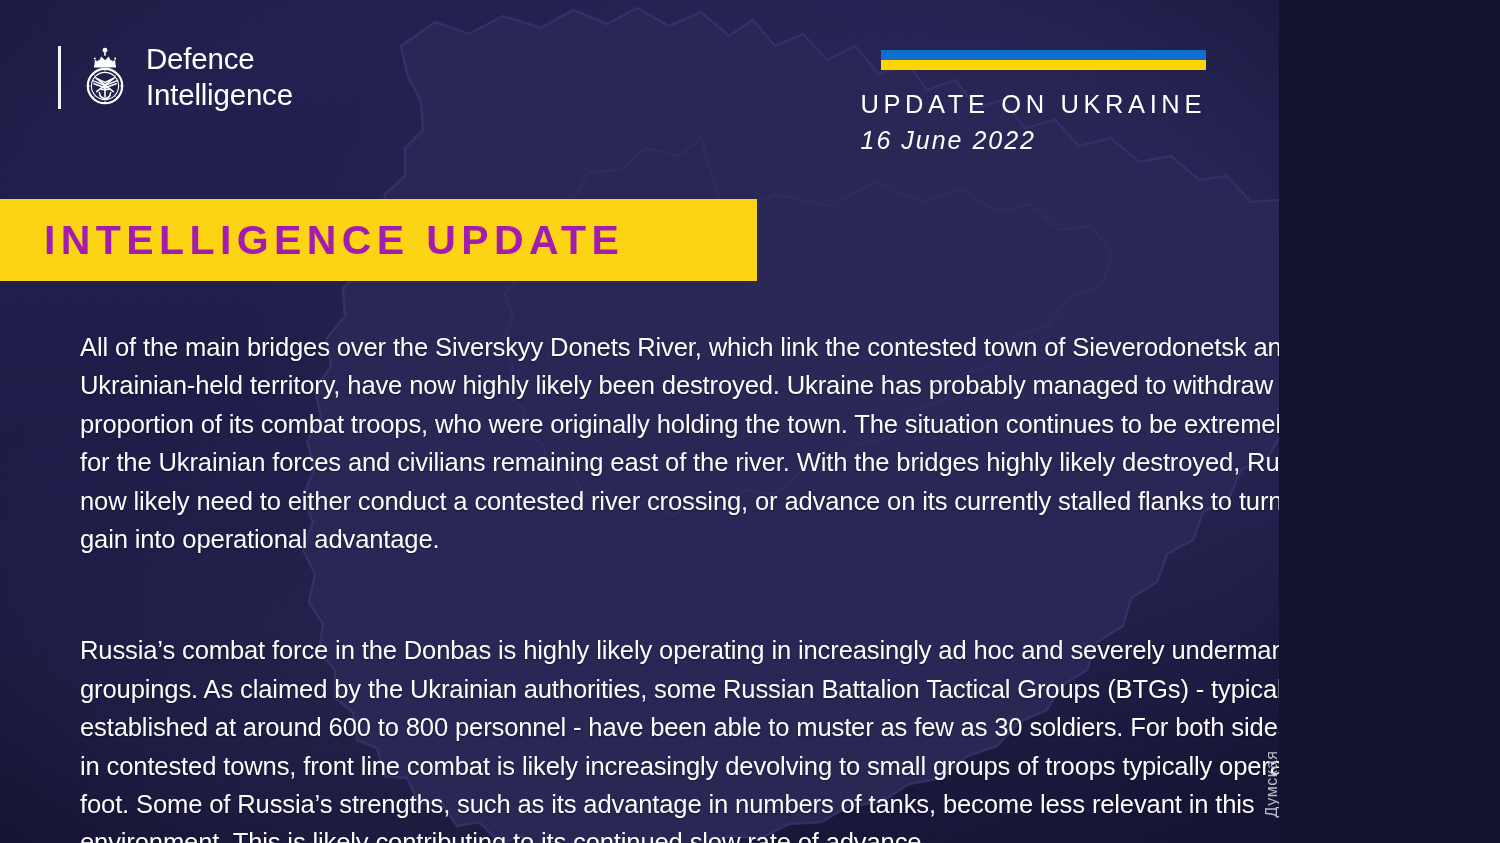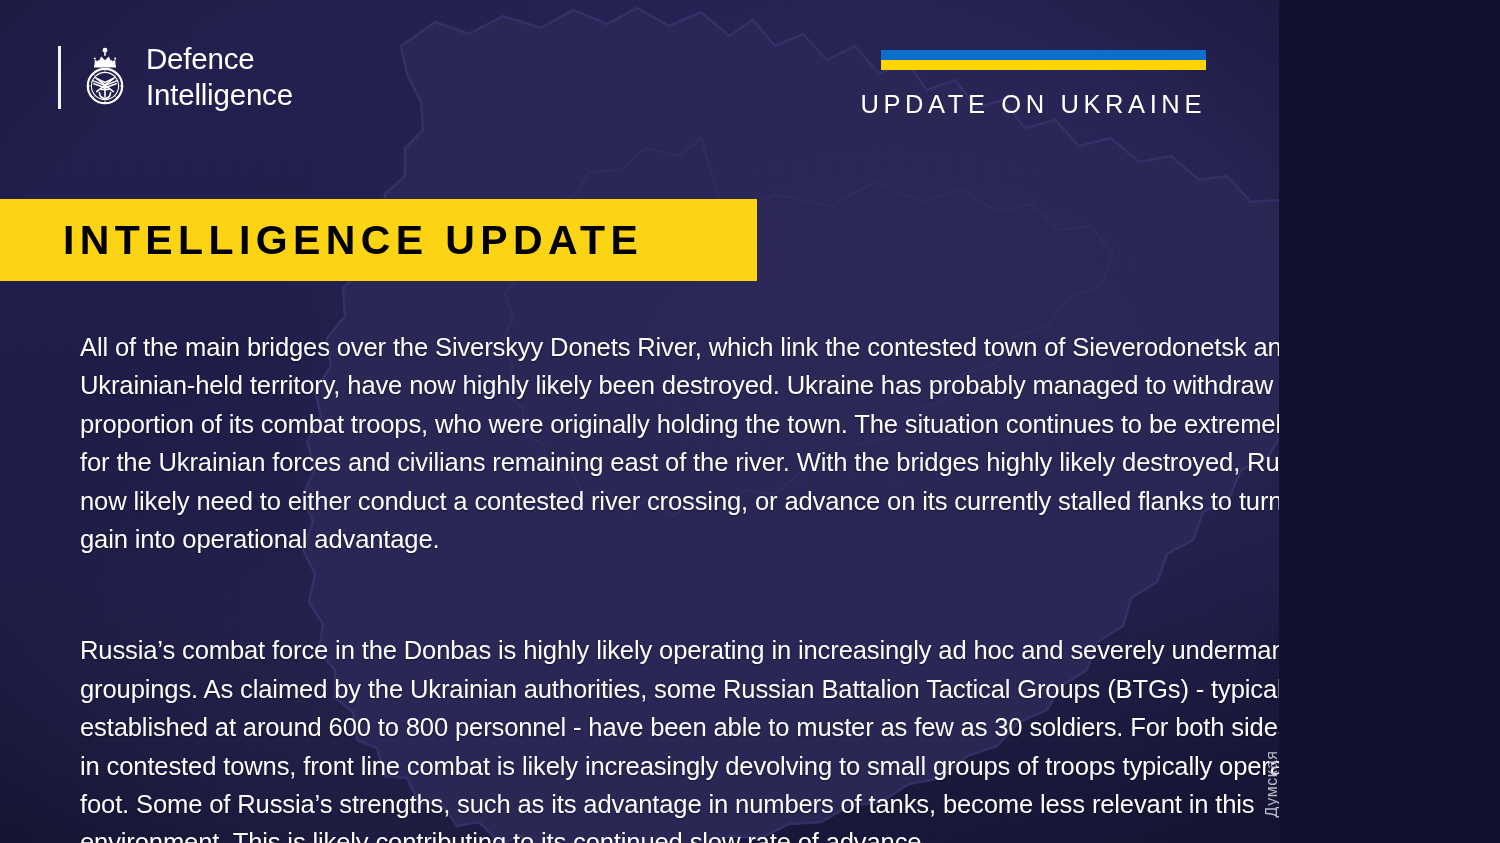--- a/index.html
+++ b/index.html
@@ -131,22 +131,22 @@
     position: absolute;
     left: 0;
     top: 199px;
     width: 757px;
     height: 82px;
     background: #fcd414;
     display: flex;
     align-items: center;
   }
   .banner-label {
-    margin-left: 63px;
-    color: #000000;
+    margin-left: 44px;
+    color: #a21caf;
     font-size: 41px;
     font-weight: 700;
     letter-spacing: 5.4px;
     white-space: nowrap;
   }
 
   
   .body {
     position: absolute;
     left: 80px;
@@ -277,20 +277,21 @@
     </div>
   </div>
 
   <div class="flagbar">
     <div class="blue"></div>
     <div class="yellow"></div>
   </div>
 
   <div class="header-title">
     <div class="line1">UPDATE ON UKRAINE</div>
+    <div class="line2">16 June 2022</div>
   </div>
 
   <div class="banner">
     <div class="banner-label">INTELLIGENCE UPDATE</div>
   </div>
 
   <div class="body">
     <div class="bullet">
       <div class="bullet-dot"></div>
       <div class="bullet-text">All of the main bridges over the Siverskyy Donets River, which link the contested town of Sieverodonetsk and Ukrainian-held territory, have now highly likely been destroyed. Ukraine has probably managed to withdraw a large proportion of its combat troops, who were originally holding the town. The situation continues to be extremely difficult for the Ukrainian forces and civilians remaining east of the river.  With the bridges highly likely destroyed, Russia will now likely need to either conduct a contested river crossing, or advance on its currently stalled flanks to turn tactical gain into operational advantage.</div>

